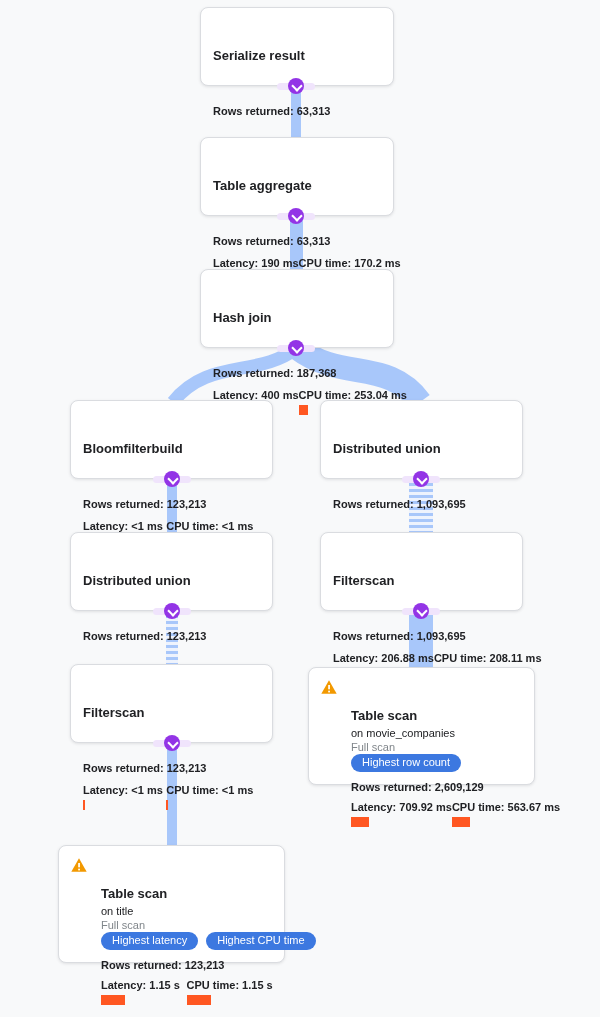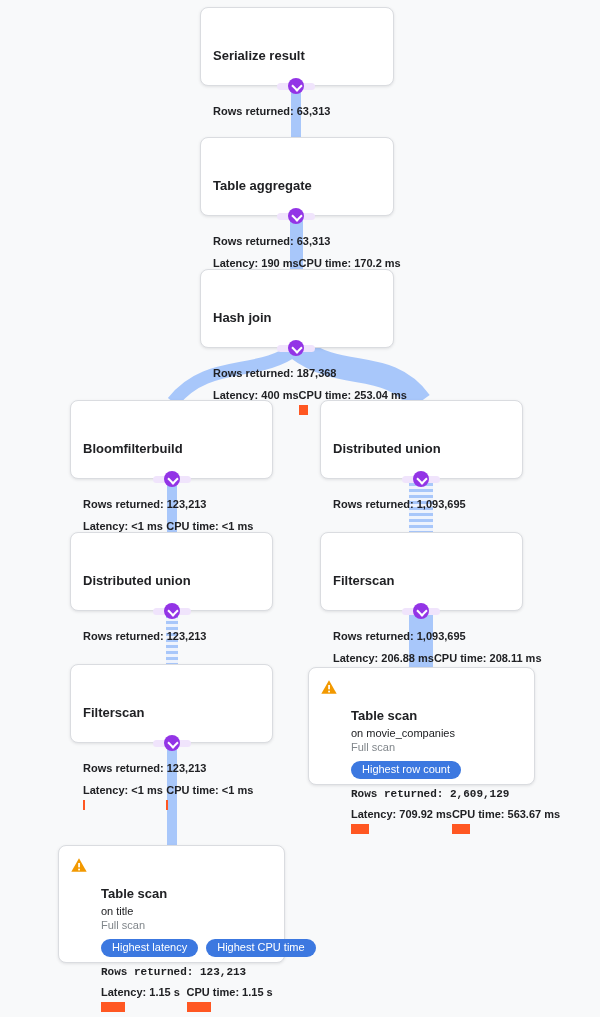--- a/index.html
+++ b/index.html
@@ -28,26 +28,26 @@
   .metric{flex:0 0 47%;}
   .mlabel{font-size:11px;font-weight:bold;line-height:13px;white-space:nowrap;}
   .bar{height:10px;background:#ff5722;margin-top:3px;min-width:2px;}
   
   .card.ts{padding:10px 12px 8px 12px;}
   .warn{position:absolute;left:12px;top:12px;width:16px;height:14px;}
   .ts-body{margin-left:30px;}
   .online{font-size:11px;line-height:14px;}
   .online b{font-weight:normal;}
   .scantype{font-size:11px;line-height:14px;color:#80868b;}
-  .badges{display:flex;gap:8px;margin:7px 0 3px 0;}
+  .badges{display:flex;gap:8px;margin:0 0 3px 0;}
   .badge{
     background:#3c78e0;color:#fff;font-size:11px;line-height:13px;
     padding:2px 11px 3px 11px;border-radius:10px;white-space:nowrap;
   }
-  .ts .rows{margin-top:8px;font-family:Liberation Mono, monospace;}
+  .ts .rows{margin-top:8px;}
   .ts .metrics{margin-top:6px;}
   .ts .metric{flex:0 0 50%;}
   
   .halo{
     position:absolute;width:38px;height:7px;border-radius:4px;
     background:#f0e4fc;z-index:3;
   }
   .marker{
     position:absolute;width:16px;height:16px;border-radius:50%;
     background:#9334e6;z-index:4;cursor:pointer;

